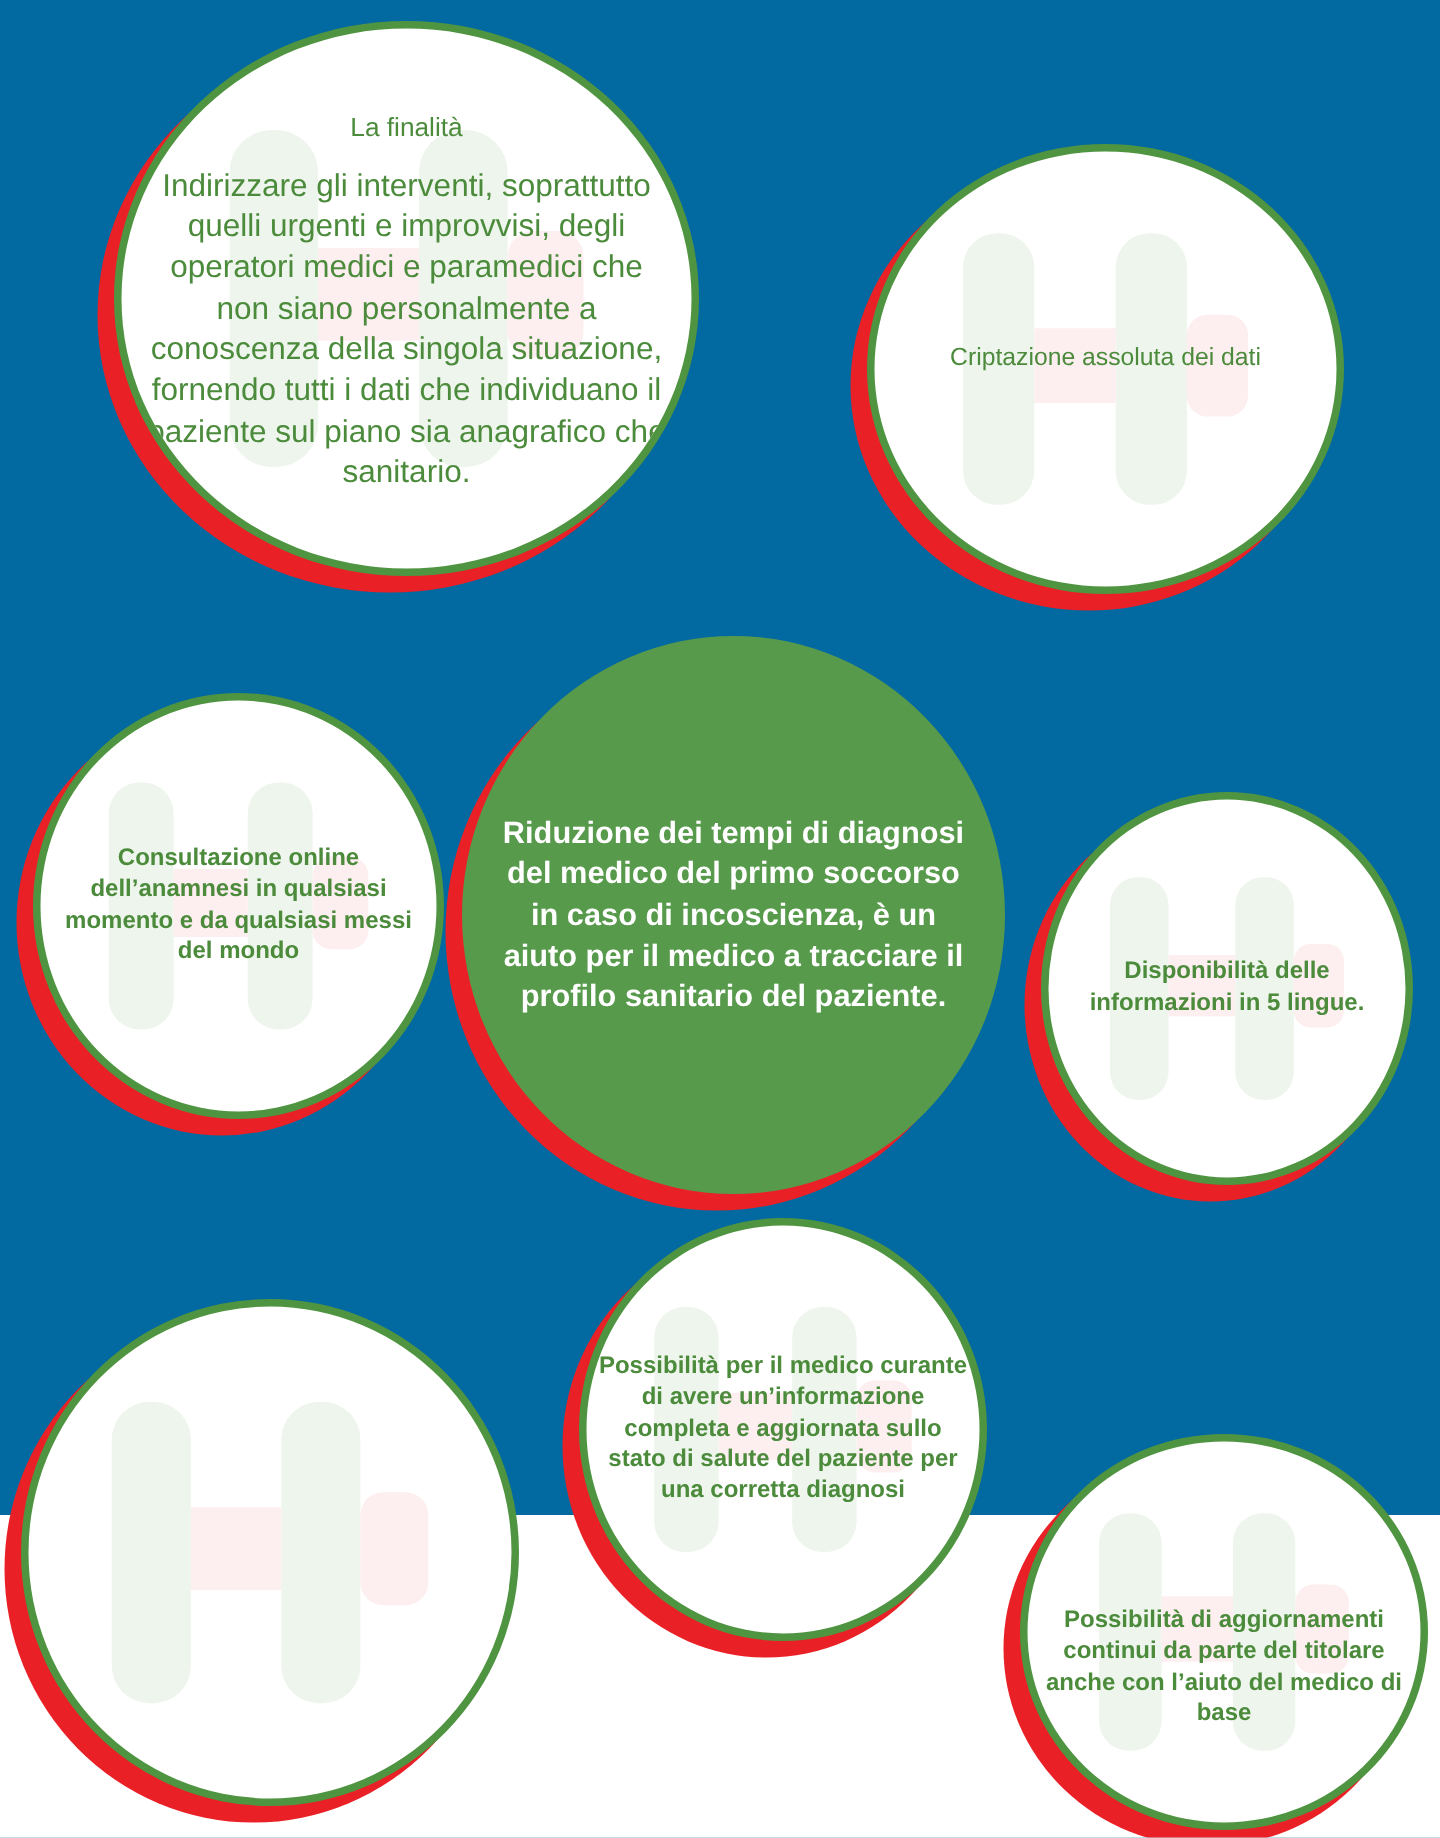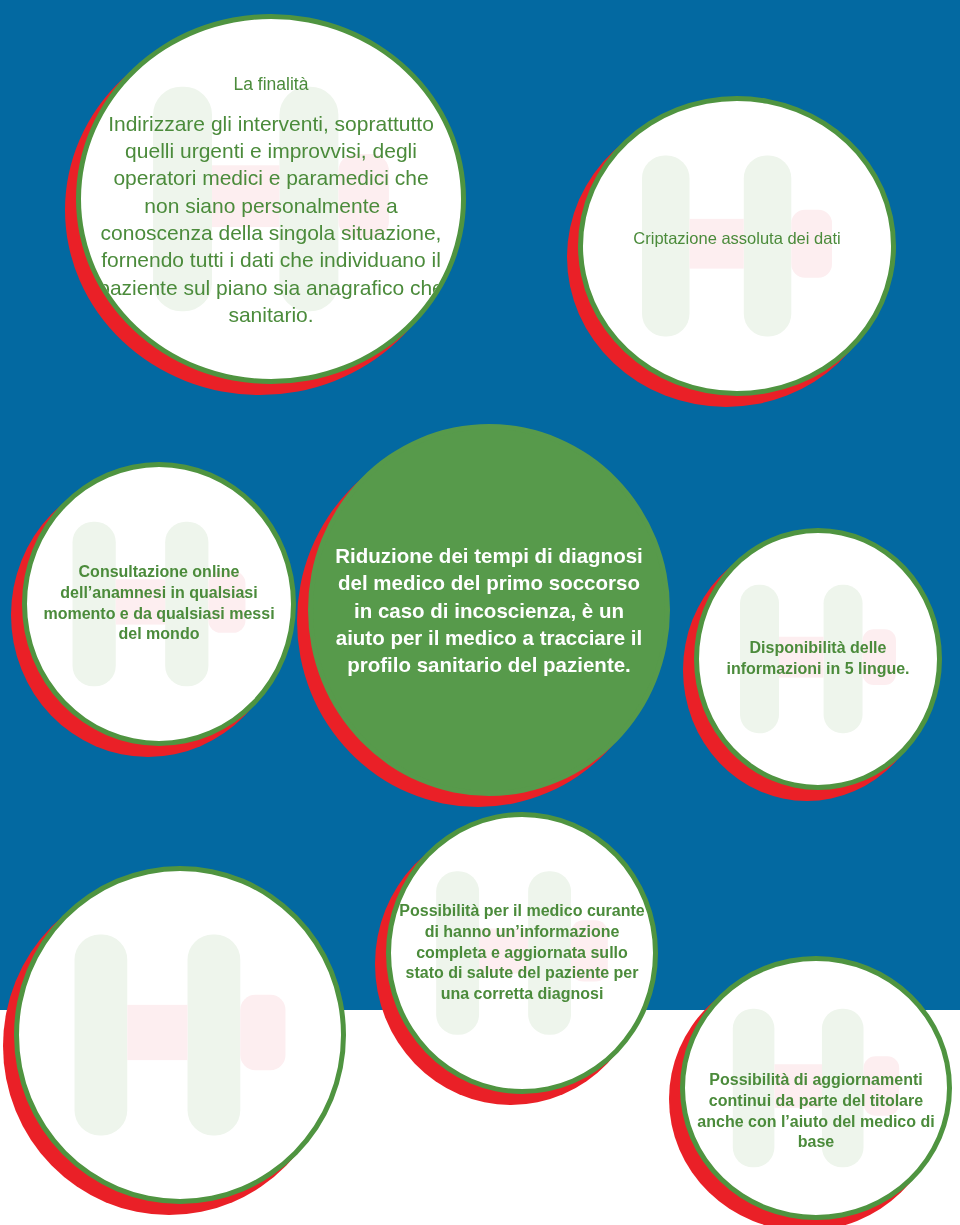--- a/index.html
+++ b/index.html
@@ -196,21 +196,21 @@
   <div class="bubble" id="b-curante">
     <div class="shadow"></div>
     <div class="disc">
       <svg class="wm" viewBox="0 0 100 100" preserveAspectRatio="xMidYMid meet">
         <rect x="8" y="10" width="21" height="80" rx="10" fill="#eef5ec"></rect>
         <rect x="53" y="10" width="21" height="80" rx="10" fill="#eef5ec"></rect>
         <rect x="29" y="38" width="24" height="22" fill="#fdeef0"></rect>
         <rect x="74" y="34" width="18" height="30" rx="6" fill="#fdeef0"></rect>
       </svg>
       <div class="content">
-        <span class="c-body">Possibilità per il medico curante di hanno un’informazione completa e aggiornata sullo stato di salute del paziente per una corretta diagnosi</span>
+        <span class="c-body">Possibilità per il medico curante di avere un’informazione completa e aggiornata sullo stato di salute del paziente per una corretta diagnosi</span>
       </div>
     </div>
   </div>
 
   <div class="bubble" id="b-aggiorna">
     <div class="shadow"></div>
     <div class="disc">
       <svg class="wm" viewBox="0 0 100 100" preserveAspectRatio="xMidYMid meet">
         <rect x="8" y="10" width="21" height="80" rx="10" fill="#eef5ec"></rect>
         <rect x="53" y="10" width="21" height="80" rx="10" fill="#eef5ec"></rect>

